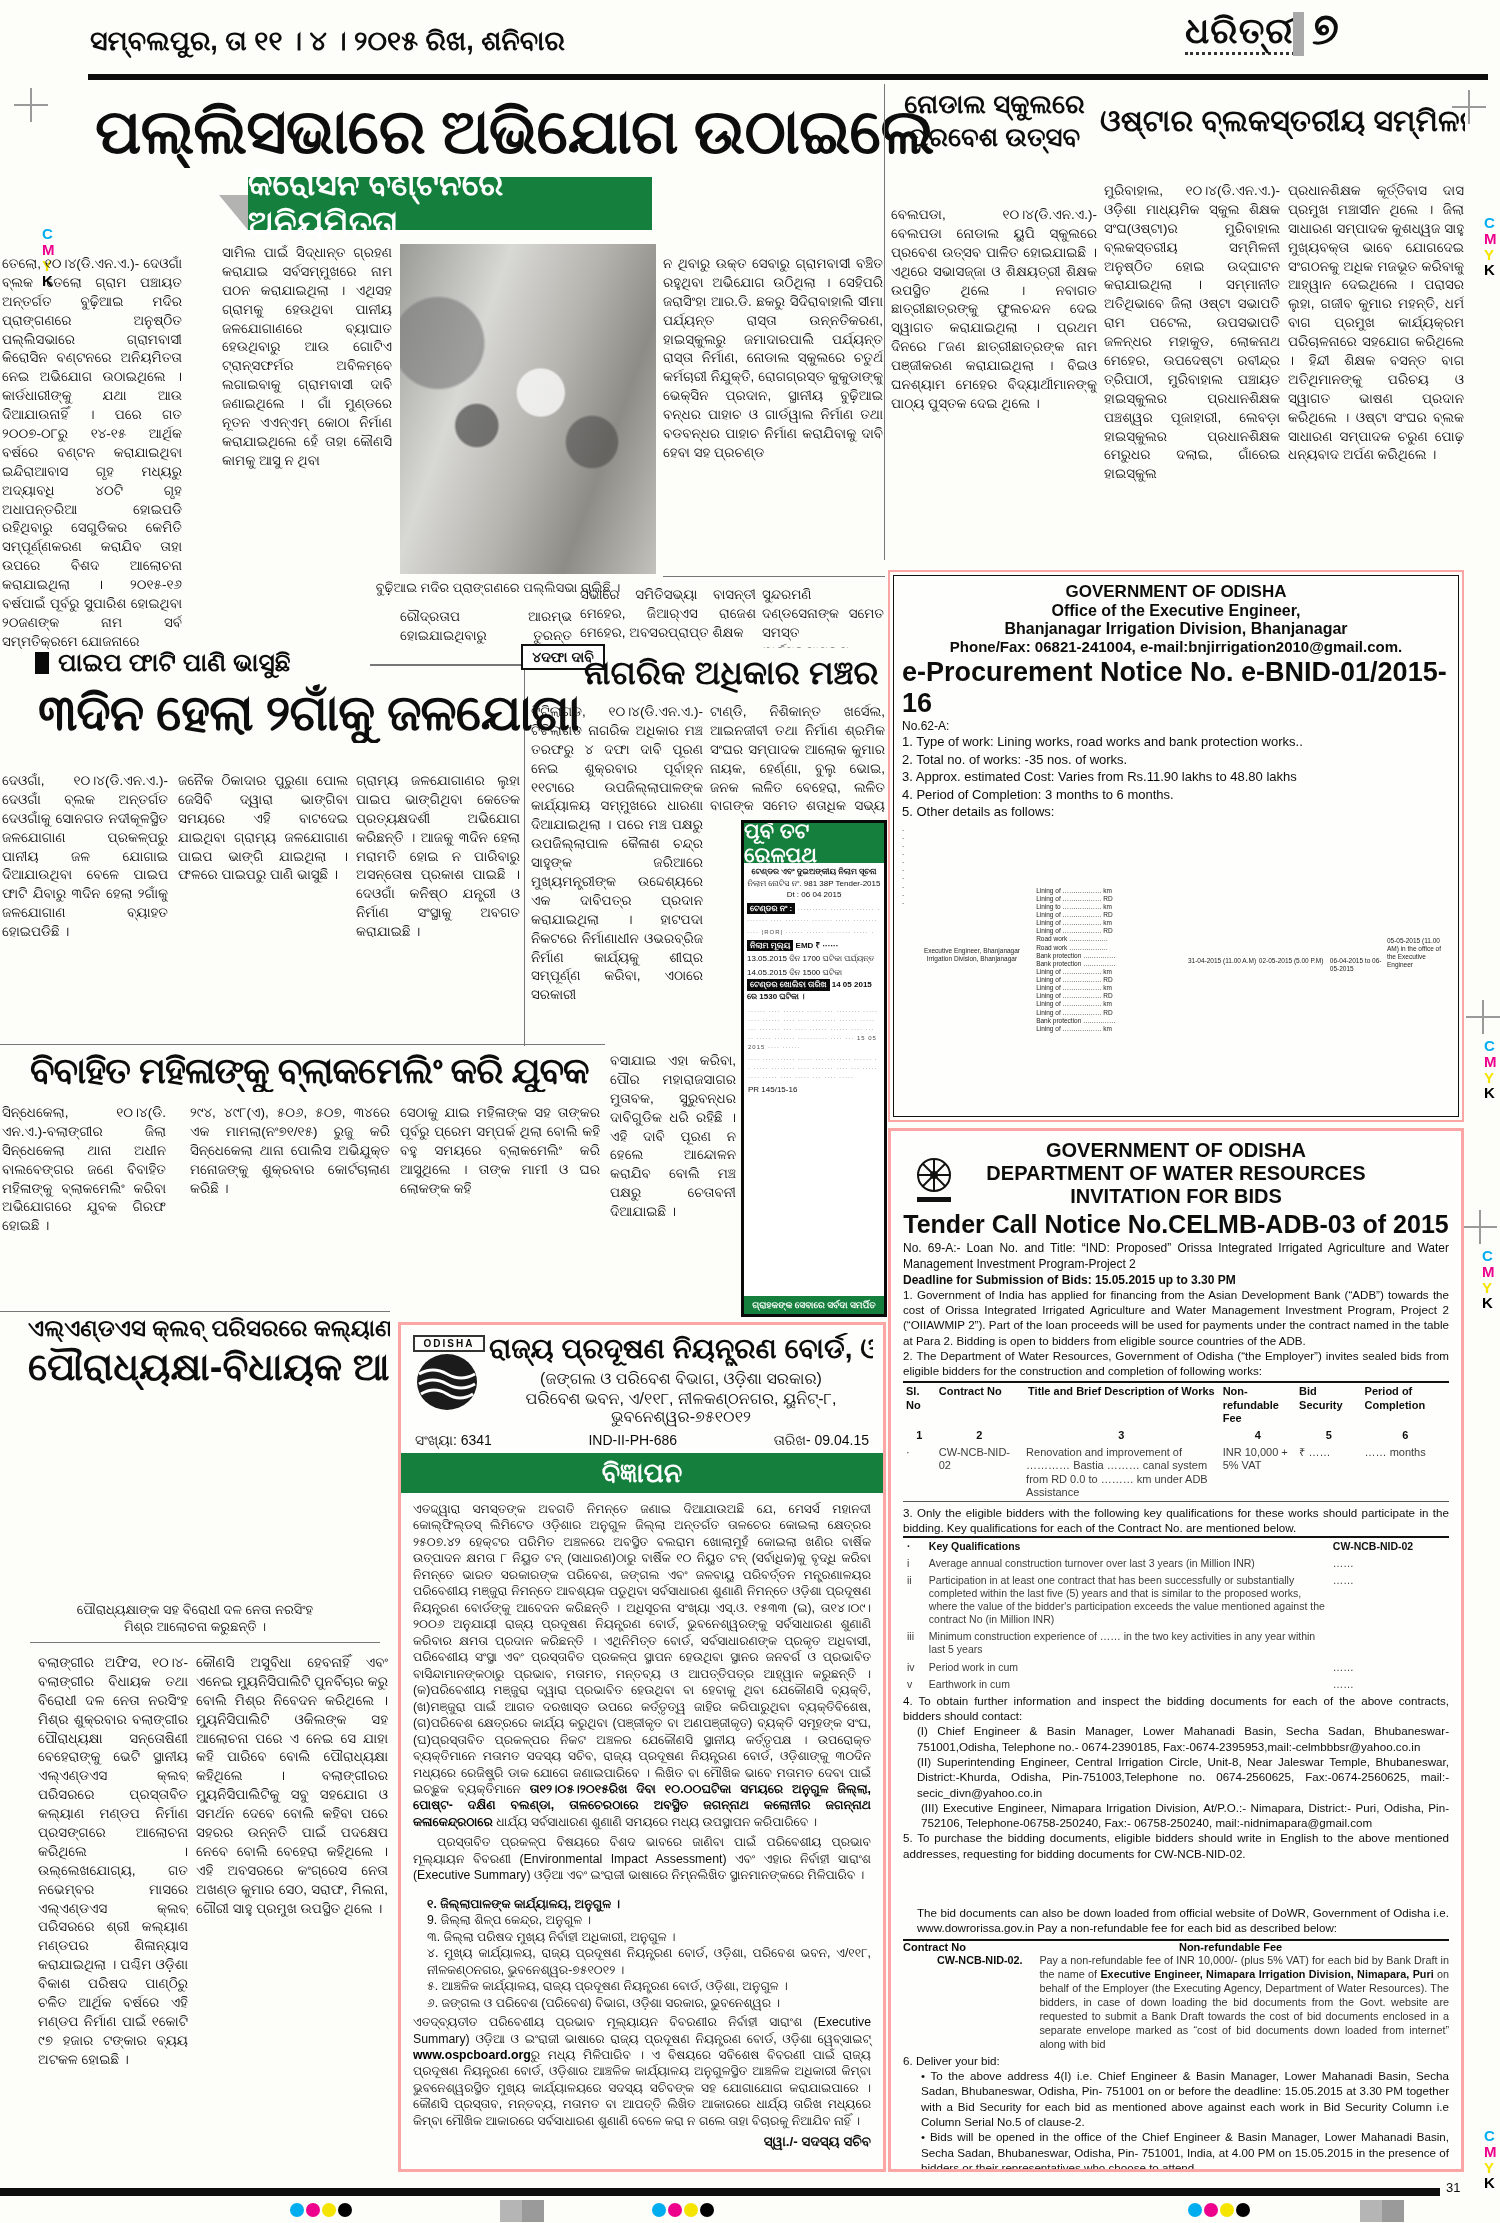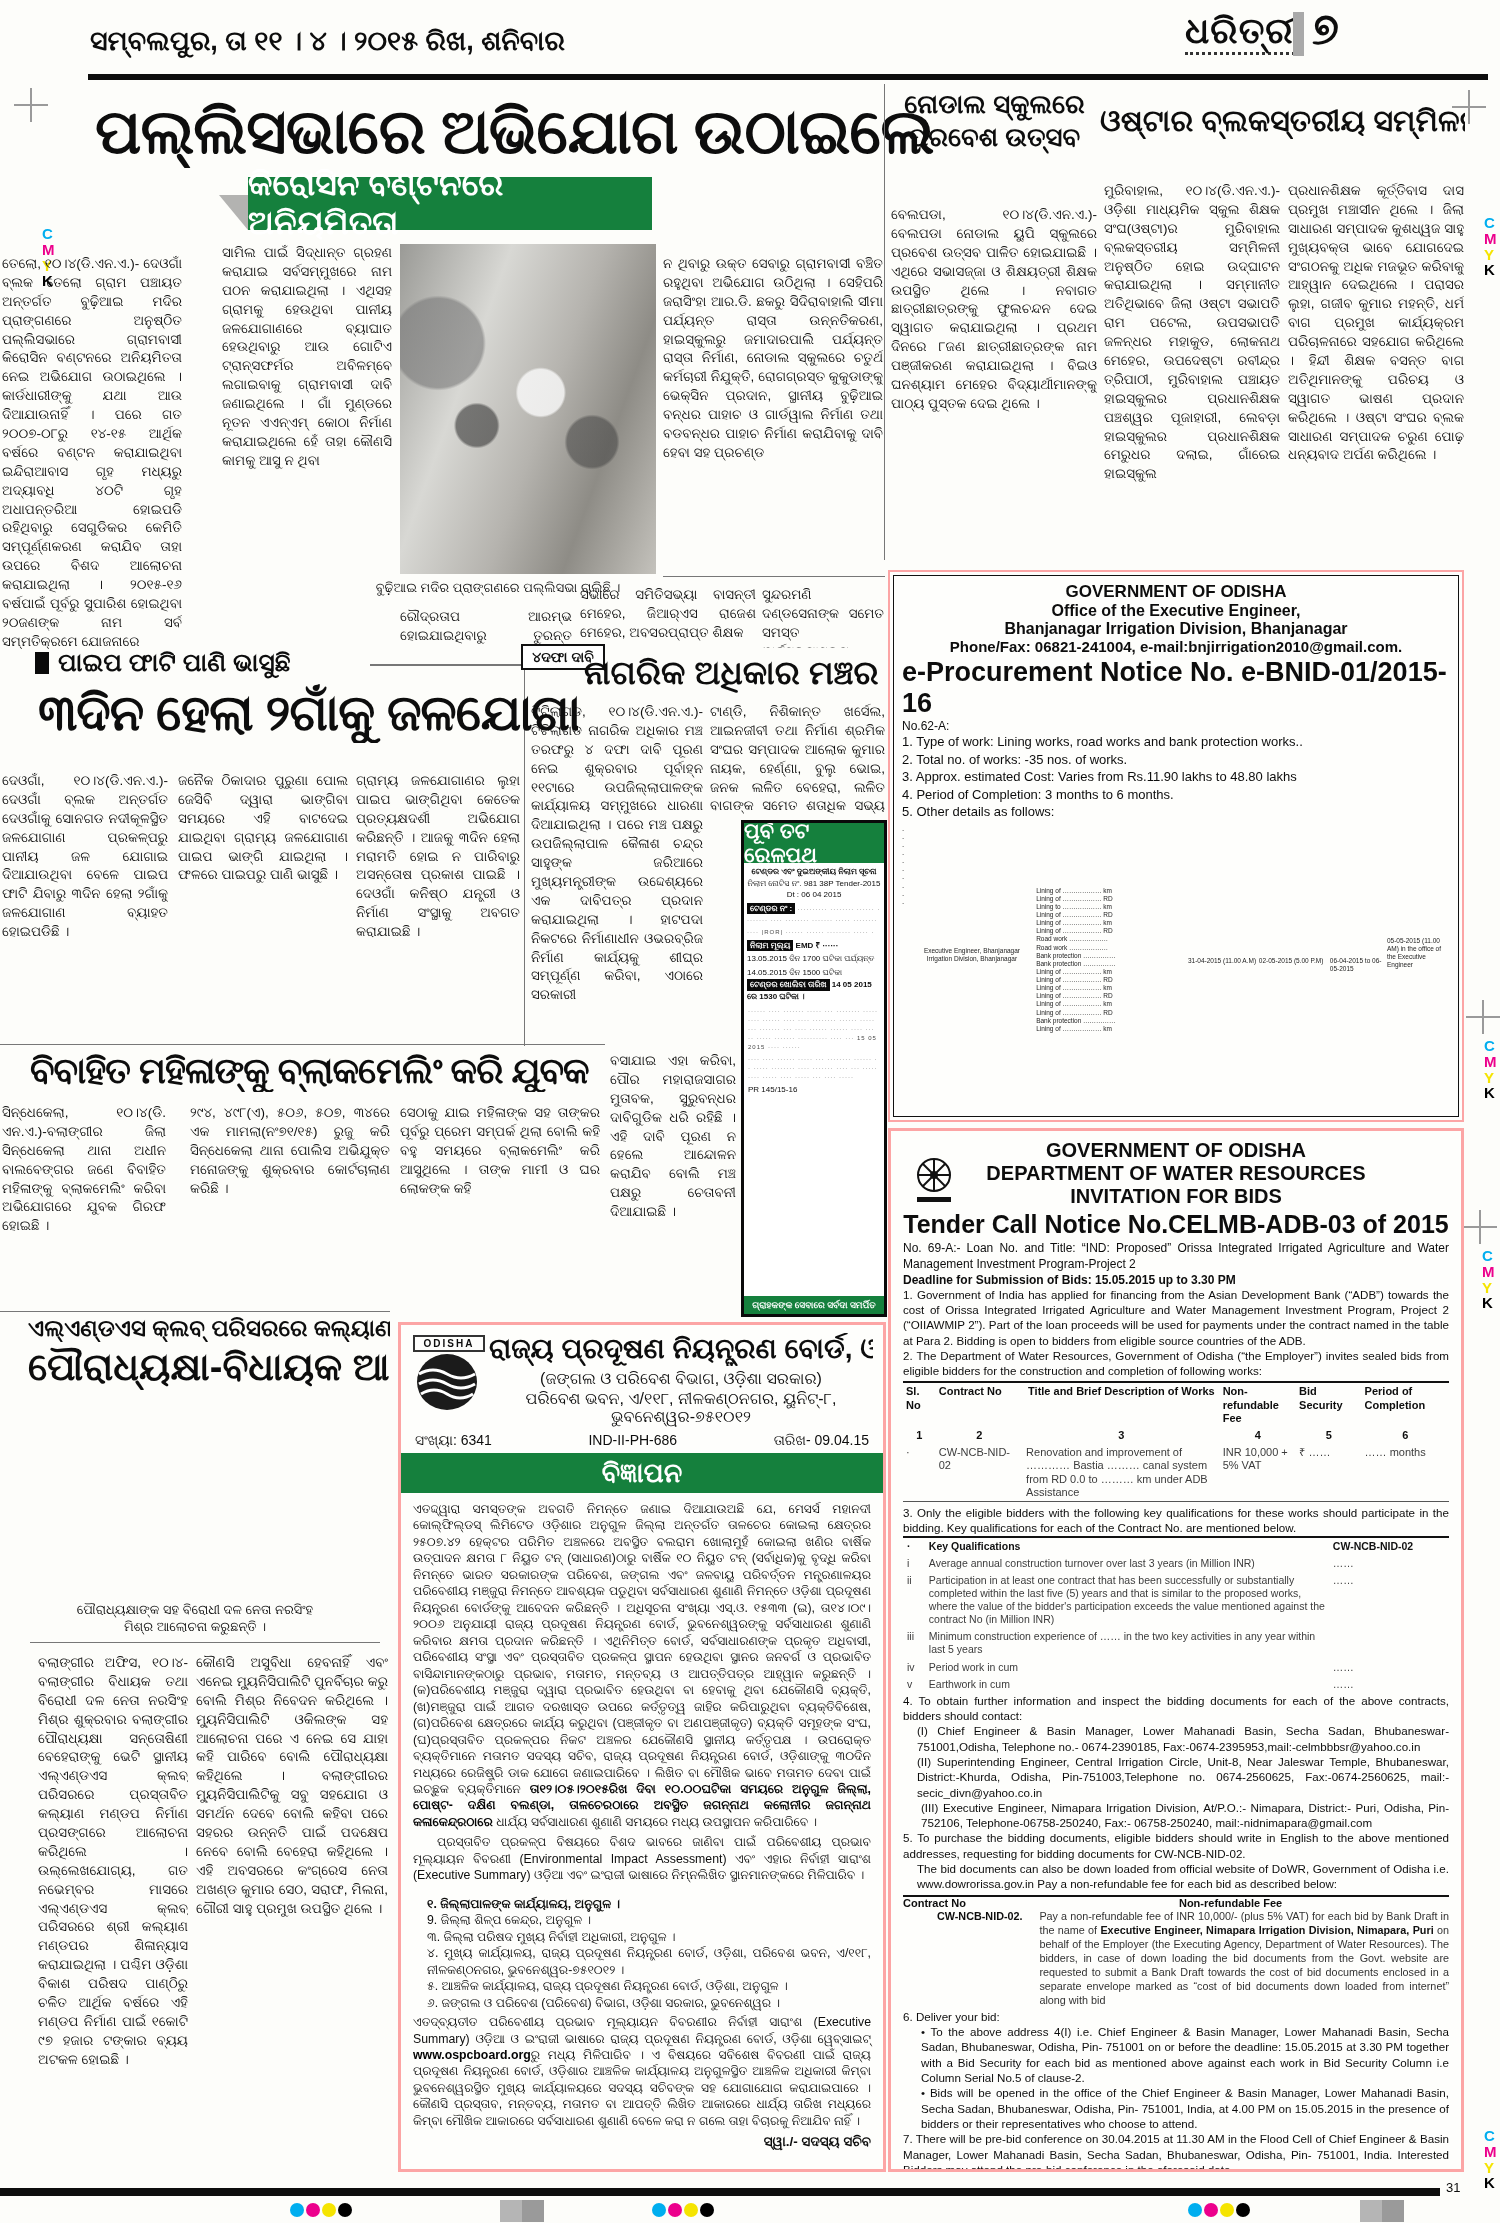--- a/index.html
+++ b/index.html
@@ -337,21 +337,21 @@
             <td>Earthwork in cum</td>
             <td>……</td>
           </tr>
     </tbody>
       </table>
     <div class="np" style="font-size:11.6px;">4.  To obtain further information and inspect the bidding documents for each of the above contracts, bidders should contact:</div>
     <div class="np" style="font-size:11.6px;margin-left:14px;">(I)  Chief Engineer &amp; Basin Manager, Lower Mahanadi Basin, Secha Sadan, Bhubaneswar-751001,Odisha, Telephone no.- 0674-2390185, Fax:-0674-2395953,mail:-celmbbbsr@yahoo.co.in</div>
     <div class="np" style="font-size:11.6px;margin-left:14px;">(II) Superintending Engineer, Central Irrigation Circle, Unit-8, Near Jaleswar Temple, Bhubaneswar, District:-Khurda, Odisha, Pin-751003,Telephone no. 0674-2560625, Fax:-0674-2560625, mail:-secic_divn@yahoo.co.in</div>
     <div class="np" style="font-size:11.6px;margin-left:18px;">(III) Executive Engineer, Nimapara Irrigation Division, At/P.O.:- Nimapara, District:- Puri, Odisha, Pin-752106, Telephone-06758-250240, Fax:- 06758-250240, mail:-nidnimapara@gmail.com</div>
     <div class="np" style="font-size:11.6px;">5.  To purchase the bidding documents, eligible bidders should write in English to the above mentioned addresses, requesting for bidding documents for CW-NCB-NID-02.</div>
-    <div class="np" style="font-size:11.6px;margin-left:14px;">The bid documents can also be down loaded from official website of DoWR, Government of Odisha i.e. www.dowrorissa.gov.in Pay a non-refundable fee for each bid as described below:</div>
+    <div class="np" style="font-size:11.6px;margin-left:14px;margin-top:44px;">The bid documents can also be down loaded from official website of DoWR, Government of Odisha i.e. www.dowrorissa.gov.in Pay a non-refundable fee for each bid as described below:</div>
     <div style="border-top:2px solid #111;margin-top:3px;display:flex;font-size:11px;">
       <div style="width:20%;font-weight:bold;">Contract No</div>
       <div style="width:80%;font-weight:bold;text-align:center;">Non-refundable Fee</div>
     </div>
     <div style="display:flex;font-size:10.8px;line-height:1.3;margin-left:34px;">
       <div style="width:20%;font-weight:bold;">CW-NCB-NID-02.</div>
       <div style="width:80%;text-align:justify;color:#333;">
         <span>Pay a non-refundable fee of INR 10,000/- (plus 5% VAT) for each bid by Bank Draft in the name of </span><span style="font-weight:bold;color:#111;">Executive Engineer, Nimapara Irrigation Division, Nimapara, Puri</span><span> on behalf of the Employer (the Executing Agency, Department of Water Resources). The bidders, in case of down loading the bid documents from the Govt. website are requested to submit a Bank Draft towards the cost of bid documents enclosed in a separate envelope marked as “cost of bid documents down loaded from internet” along with bid</span>
       </div>
     </div>

